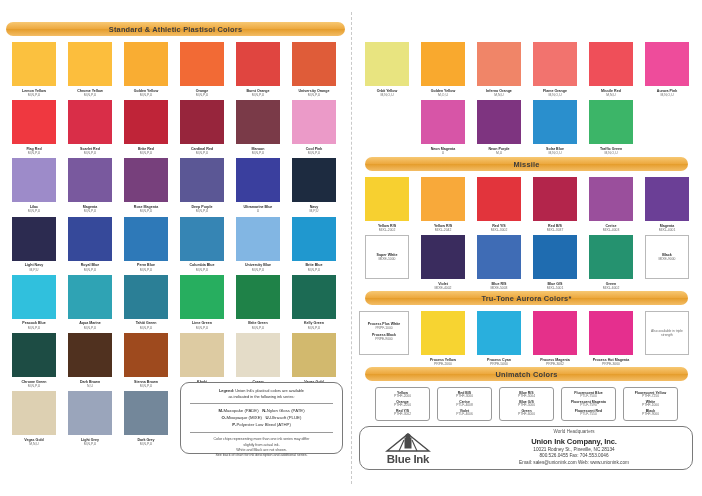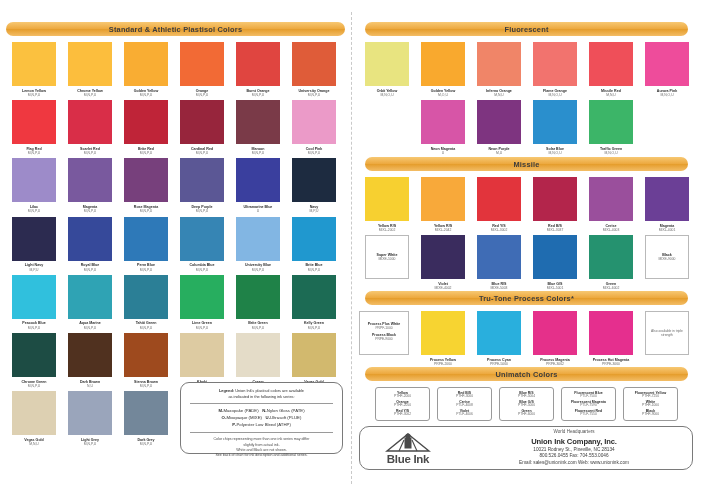--- a/index.html
+++ b/index.html
@@ -330,25 +330,20 @@
         <span>Color chips representing more than one ink series may differ</span><br>
         <span>slightly from actual ink.</span><br>
         <span>White and Black are not shown.</span><br>
         <span>See back of chart for ink description and additional series.</span>
       </div>
     </div>
   </div>
 
   <div class="col-right">
 
-    <div style="position:absolute;left:8px;top:22px;width:335px;">
-      <div class="banner">
-        <span>Fluorescent</span>
-      </div>
-    </div>
     <div class="grid" id="grid-fluorescent" style="position:absolute;left:8px;top:42px;width:340px;">
         <div class="cell" style="width: 56px;">
           <div class="chip" style="background: rgb(232, 228, 128);"></div>
           <div class="nm">Orbit Yellow</div>
           <div class="cd">M,N,O,U</div>
         </div>
         <div class="cell" style="width: 56px;">
           <div class="chip" style="background: rgb(249, 169, 46);"></div>
           <div class="nm">Golden Yellow</div>
           <div class="cd">M,O,U</div>
@@ -470,21 +465,21 @@
         <div class="cell" style="width: 56px;">
           <div class="chip outline textchip">
             <div class="tnm">Black</div>
             <div class="tcd">MIXE-9000</div>
           </div>
         </div>
       </div>
 
     <div style="position:absolute;left:8px;top:291px;width:335px;">
       <div class="banner">
-        <span>Tru-Tone Process Colors*</span>
+        <span>Tru-Tone Aurora Colors*</span>
       </div>
     </div>
     <div style="position:absolute;left:8px;top:311px;width:340px;display:flex;align-items:flex-start;">
       <div class="tt-box">
         <div class="tnm">Process Plus White</div>
         <div class="tcd">PRPF-1000</div>
         <div class="tnm">Process Black</div>
         <div class="tcd">PRPE-9000</div>
       </div>
       <div class="grid" id="grid-trutone" style="margin-left:6px;">

